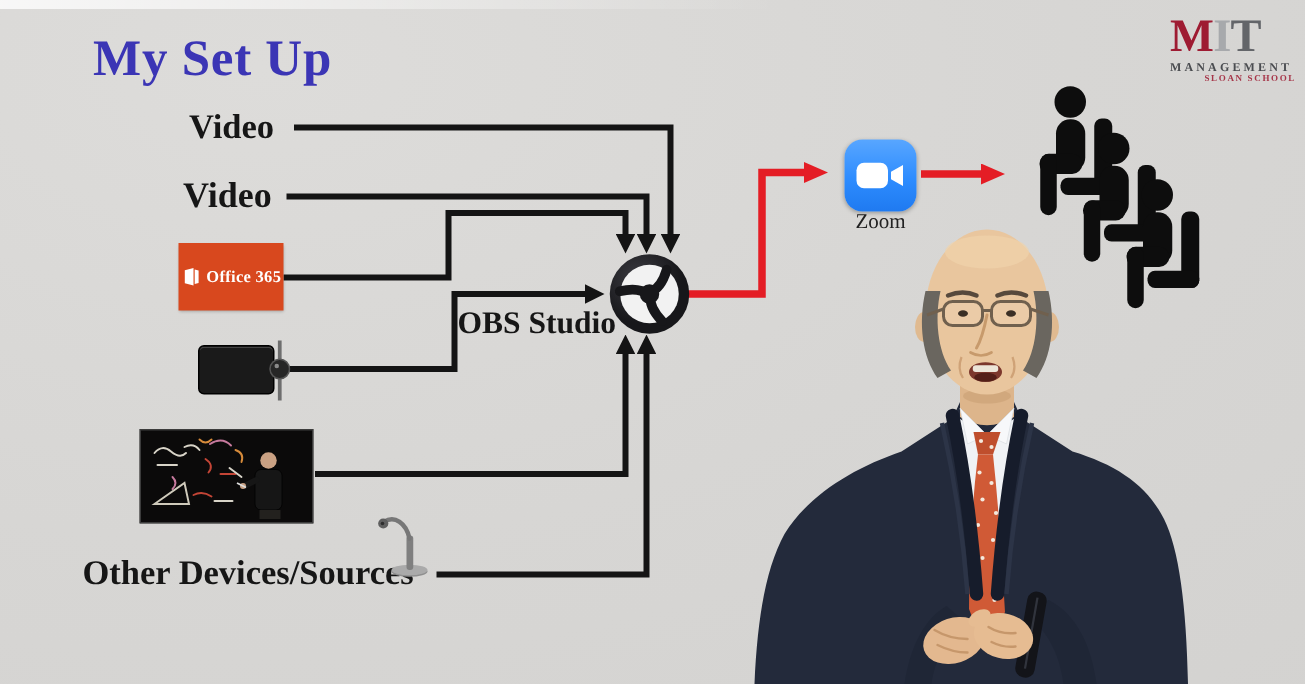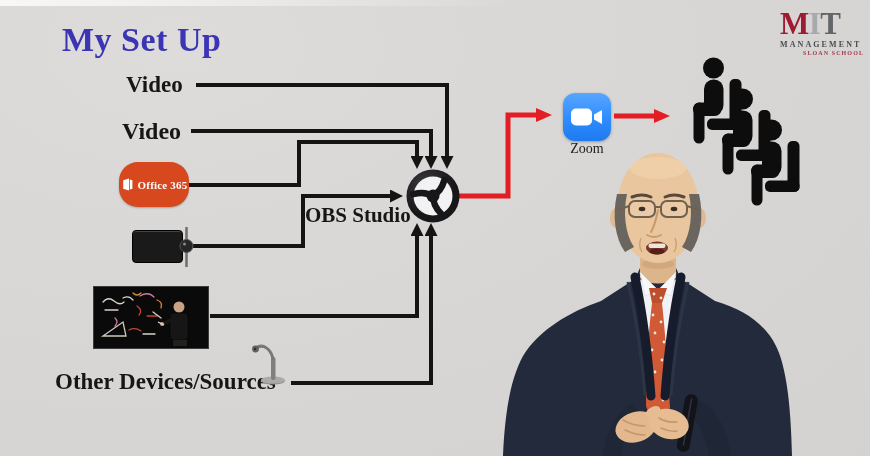--- a/index.html
+++ b/index.html
@@ -14,21 +14,21 @@
   .title { left:62px; top:21px; font-size:34px; font-weight:bold; color:#3b35b5; letter-spacing:.5px; }
   .lbl  { font-weight:bold; color:#161616; white-space:nowrap; }
   .lbl-audio { left:126px; top:72px;  font-size:23px; }
   .lbl-video { left:122px; top:118px; font-size:24px; }
   .lbl-obs   { left:305px; top:203px; font-size:21px; }
   .lbl-other { left:55px;  top:369px; font-size:23px; }
   .lbl-zoom  { left:563px; top:141px; font-size:14px; font-weight:normal; color:#222; width:48px; text-align:center; }
 
   .office { left:119px; top:162px; width:70px; height:45px; background:#d8481e;
     display:flex; align-items:center; justify-content:center; gap:4px;
-    box-shadow:0 1px 2px rgba(0,0,0,.25);border-radius:19px; }
+    box-shadow:0 1px 2px rgba(0,0,0,.25); }
   .office span { color:#fff; font-size:11px; font-weight:bold; letter-spacing:.2px; }
 
   .tablet { left:132px; top:230px; width:49px; height:31px; background:#1a1a1a;
     border:1px solid #000; border-radius:4px; box-shadow:inset 0 1px 0 rgba(255,255,255,.18); }
 
   .zoomicon { left:563px; top:93px; width:48px; height:48px; border-radius:12px;
     background:linear-gradient(180deg,#58a6ff 0%, #2d8cff 55%, #1f7af0 100%);
     box-shadow:0 1px 3px rgba(0,0,0,.3); display:flex; align-items:center; justify-content:center; }
 
   .mit { left:780px; top:11px; width:84px; display:flex; flex-direction:column; }

